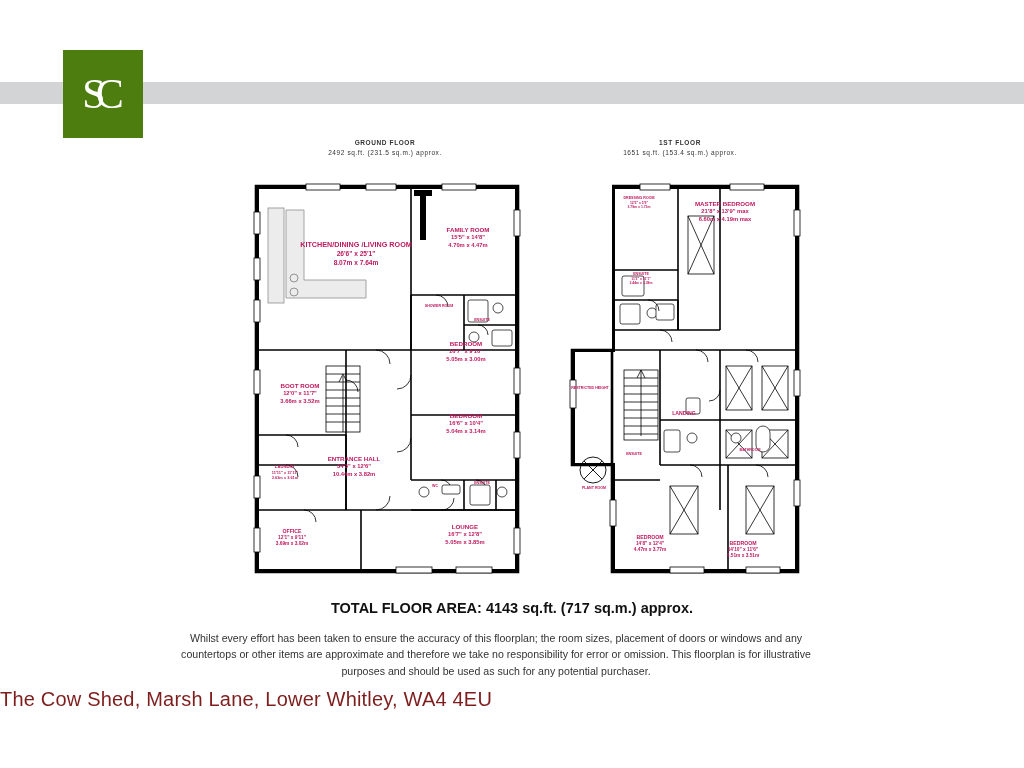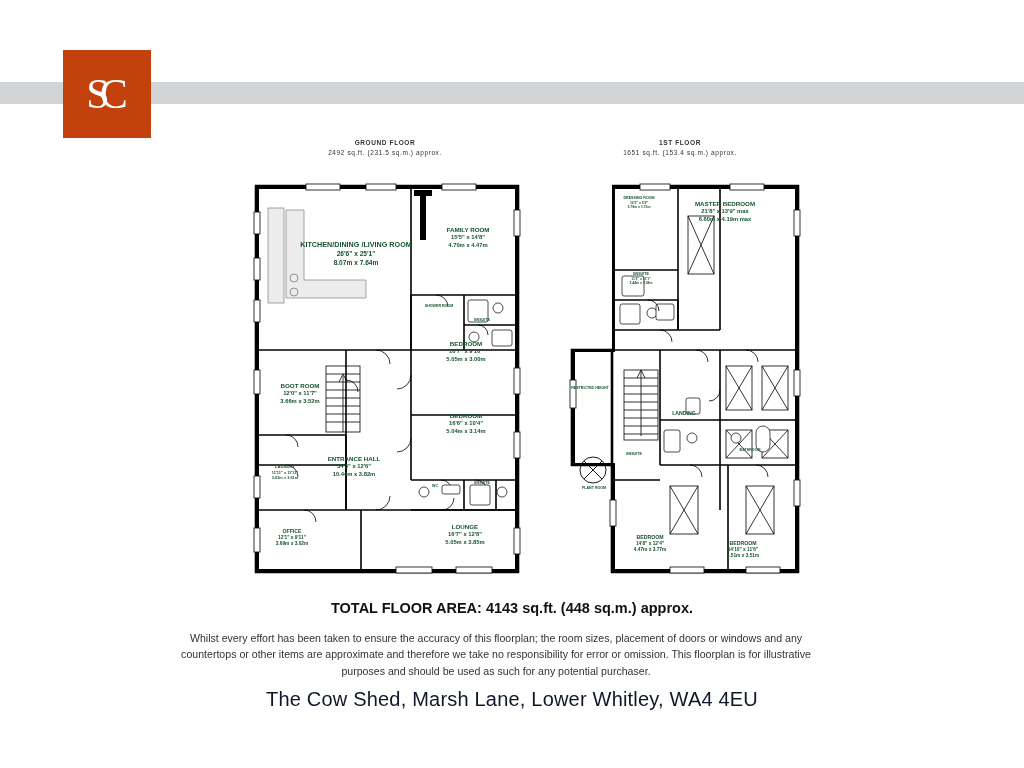--- a/index.html
+++ b/index.html
@@ -11,22 +11,22 @@
     color:#1a1a1a;
     position:relative;
     overflow:hidden;
   }
   
   .header-band {
     position:absolute; left:0; top:82px; width:1024px; height:22px;
     background:#d2d4d6;
   }
   .logo-box {
-    position:absolute; left:63px; top:50px; width:88px; height:88px;
-    background:#c2410c;
+    position:absolute; left:63px; top:50px; width:80px; height:88px;
+    background:#4d7c0f;
     display:flex; align-items:center; justify-content:center;
   }
   .logo-mark {
     color:#ffffff;
     font-family:"Liberation Serif", serif;
     font-size:42px;
     letter-spacing:-10px;
     padding-right:10px;
     line-height:1;
   }
@@ -45,21 +45,21 @@
 
   
   .plan { position:absolute; }
   .plan svg { display:block; }
 
   
   .rlabel {
     position:absolute;
     text-align:center;
     line-height:1.35;
-    color:#14532d;
+    color:#be185d;
     white-space:nowrap;
   }
   .rlabel .rname { font-weight:bold; display:block; }
   .rlabel .rdim  { display:block; }
 
   .sz-lg .rname { font-size:7.2px; }
   .sz-lg .rdim  { font-size:6.6px; font-weight:bold; }
 
   .sz-md .rname { font-size:6.2px; }
   .sz-md .rdim  { font-size:5.8px; font-weight:bold; }
@@ -79,22 +79,21 @@
     text-align:center;
     font-size:14.5px; font-weight:bold; color:#111;
   }
   .disclaimer {
     position:absolute; left:174px; top:630px; width:644px;
     text-align:center;
     font-size:10.6px; line-height:1.55; color:#333;
   }
   .address {
     position:absolute; left:0; top:688px; width:1024px;
-    text-align:center;
-    font-size:20px; color:#0f172a;
+    font-size:20px; color:#7f1d1d;
     letter-spacing:0.2px;
   }
 </style>
 </head>
 <body>
 
 <div class="header-band"></div>
 <div class="logo-box">
   <span class="logo-mark">SC</span>
 </div>
@@ -401,15 +400,15 @@
   <span class="rname">BEDROOM</span>
   <span class="rdim">14'8"  x 12'4"</span>
   <span class="rdim">4.47m  x 3.77m</span>
 </div>
 <div class="rlabel sz-sm" style="left:706px; top:540px; width:74px;">
   <span class="rname">BEDROOM</span>
   <span class="rdim">14'10"  x 11'6"</span>
   <span class="rdim">4.51m  x 3.51m</span>
 </div>
 
-<div class="total-area">TOTAL FLOOR AREA: 4143 sq.ft. (448 sq.m.) approx.</div>
+<div class="total-area">TOTAL FLOOR AREA: 4143 sq.ft. (717 sq.m.) approx.</div>
 <div class="disclaimer">Whilst every effort has been taken to ensure the accuracy of this floorplan; the room sizes, placement of doors or windows and any countertops or other items are approximate and therefore we take no responsibility for error or omission. This floorplan is for illustrative purposes and should be used as such for any potential purchaser.</div>
 <div class="address">The Cow Shed, Marsh Lane, Lower Whitley, WA4 4EU</div>
 
 </body></html>

